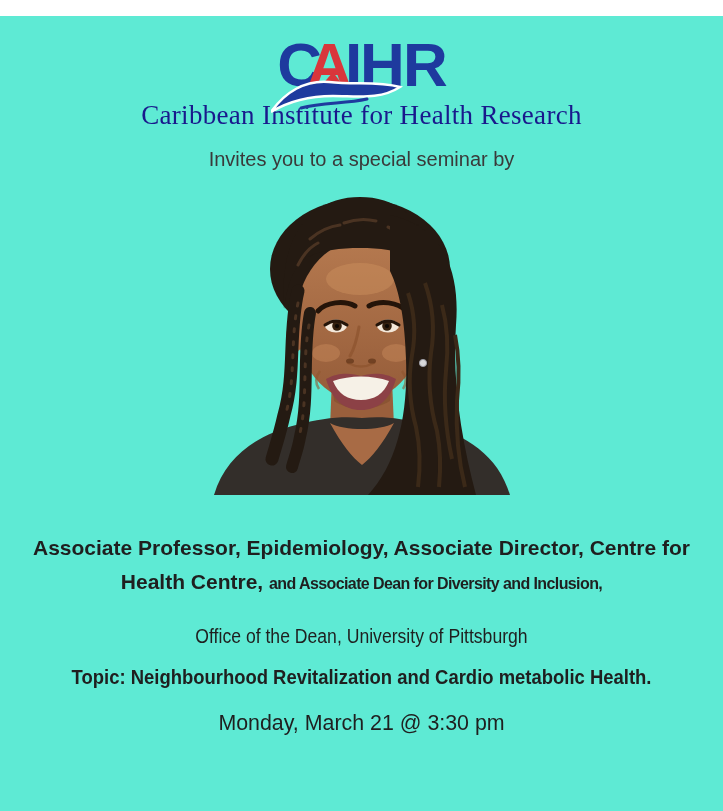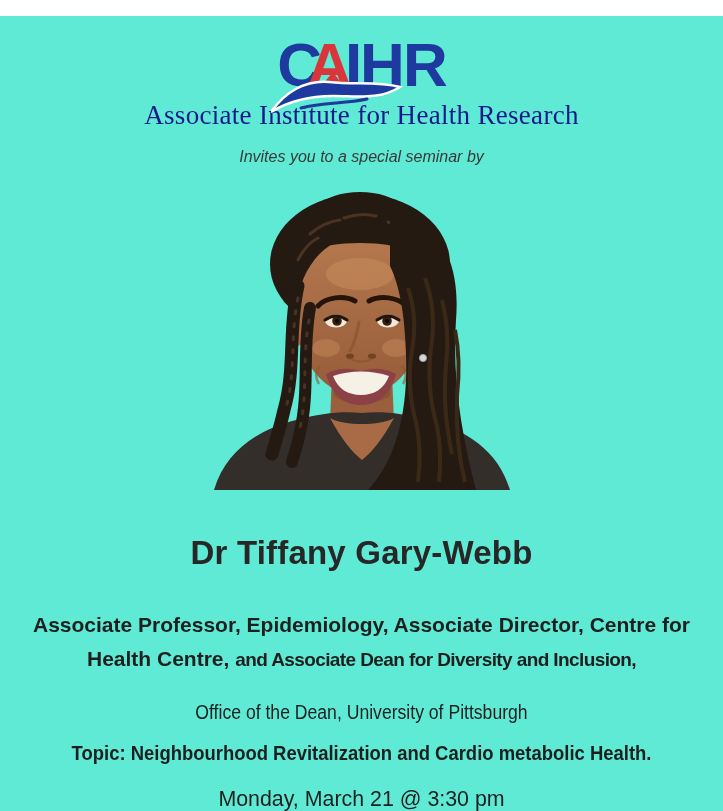--- a/index.html
+++ b/index.html
@@ -28,32 +28,32 @@
     position:absolute;left:-6px;top:34px;width:132px;height:46px;z-index:3;
     pointer-events:none;
   }
   
   .org-name{
     margin-top:4px;
     font-family:"Liberation Serif", serif;
     font-weight:normal;
     font-size:27px;color:var(--org-navy);letter-spacing:.3px;
   }
-  .invite{margin-top:17px;font-size:16px;color:#3a3a3a;font-style:italic;}
+  .invite{margin-top:17px;font-size:20px;color:#3a3a3a;}
   
   .photo{margin-top:2px;height:322px;}
   .photo svg{display:block;margin:0 auto;}
   
   .speaker-name{
     margin-top:44px;font-size:33px;font-weight:bold;color:#272727;letter-spacing:.2px;
   }
   .affil{
     margin-top:36px;font-size:21px;line-height:34px;color:var(--text-dark);font-weight:bold;
   }
-  .affil .narrow-inline{font-size:19px;letter-spacing:-0.6px;}
+  .affil .narrow-inline{font-size:16px;letter-spacing:-0.6px;}
   .office{
     margin-top:24px;font-size:20px;color:var(--text-dark);
     transform:scaleX(.88);transform-origin:center;
   }
   .topic{
     margin-top:17px;font-size:20.5px;font-weight:bold;color:var(--text-dark);
     transform:scaleX(.90);transform-origin:center;
   }
   .when{
     margin-top:21px;font-size:22.5px;color:var(--text-dark);
@@ -69,21 +69,21 @@
   <div class="logo-wrap">
     <div class="logo-text"><span class="ltr-c">C</span><span class="ltr-a">A</span><span class="ltr-ihr">IHR</span></div>
     <svg class="logo-swoosh" viewBox="0 0 132 46" aria-hidden="true">
       <path d="M62,4 L76,23 L50,18 Z" fill="#d9363b"></path>
       <path d="M0,44 C14,24 34,12 58,14 C84,17 106,13 129,19 C109,32 86,28 62,28 C40,28 18,33 0,44 Z" fill="#1e3a9e" stroke="#ffffff" stroke-width="2.5"></path>
       <path d="M30,40 C52,34 74,36 96,31" fill="none" stroke="#1e3a9e" stroke-width="3" stroke-linecap="round"></path>
     </svg>
   </div>
 
   
-  <h1 class="org-name">Associate Institute for Health Research</h1>
+  <h1 class="org-name">Caribbean Institute for Health Research</h1>
 
   
   <p class="invite">Invites you to a special seminar by</p>
 
   
   <figure class="photo">
     <svg width="340" height="322" viewBox="0 0 340 322" aria-hidden="true">
       <defs>
         <linearGradient id="skin" x1="0" y1="0" x2="0" y2="1">
           <stop offset="0" stop-color="#b5794f"></stop>
@@ -143,21 +143,20 @@
       <circle cx="231" cy="190" r="3.6" fill="#d8d8da" stroke="#9a9aa2" stroke-width="1"></circle>
 
       <path d="M106,118 C96,160 104,200 92,242 C88,260 84,272 80,286" fill="none" stroke="#241a12" stroke-width="13" stroke-linecap="round"></path>
       <path d="M118,140 C110,182 118,222 108,264 C106,276 102,286 100,294" fill="none" stroke="#241a12" stroke-width="12" stroke-linecap="round"></path>
       <path d="M106,130 C98,168 104,204 94,240" fill="none" stroke="#4a3322" stroke-width="3" stroke-dasharray="3 10" stroke-linecap="round"></path>
       <path d="M117,152 C110,190 116,224 108,260" fill="none" stroke="#4a3322" stroke-width="3" stroke-dasharray="3 10" stroke-linecap="round"></path>
     </svg>
   </figure>
 
   
-  <h2 class="speaker-name">Dr Tiffany Gary-Webb</h2>
 
   
   <p class="affil"><span>Associate Professor, Epidemiology, Associate Director, Centre for</span><br>
     <span>Health Centre,</span>
     <span class="narrow-inline">and Associate Dean for Diversity and Inclusion,</span>
   </p>
 
   
   <p class="office">Office of the Dean, University of Pittsburgh</p>
 

